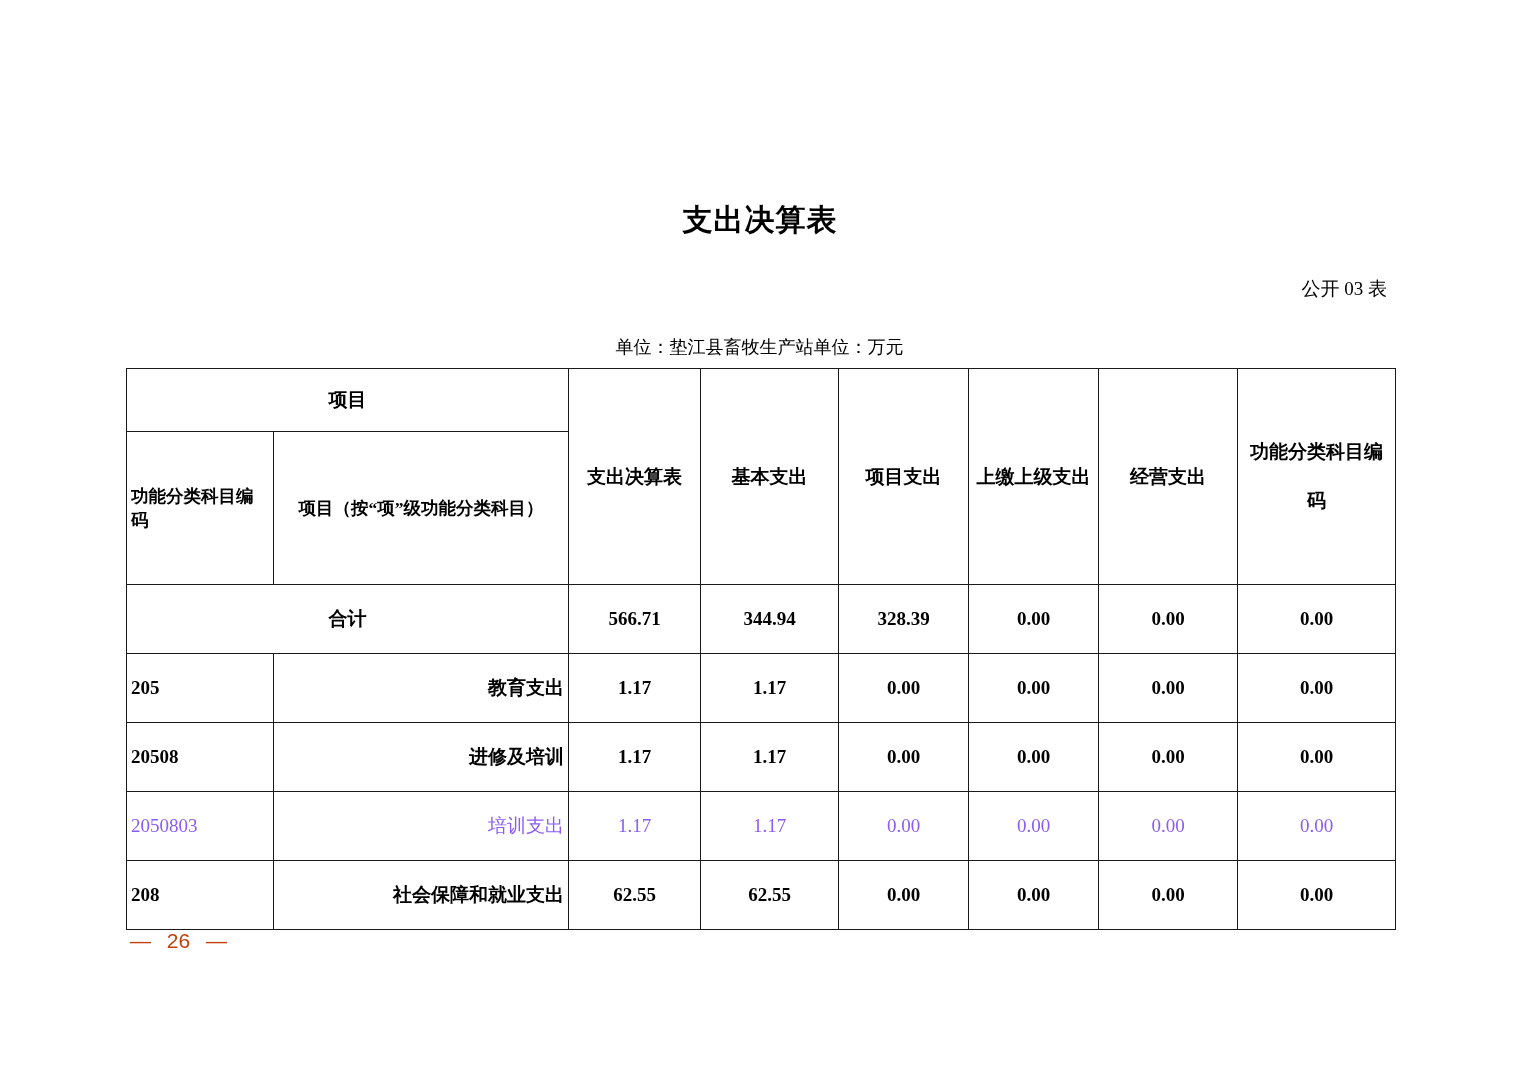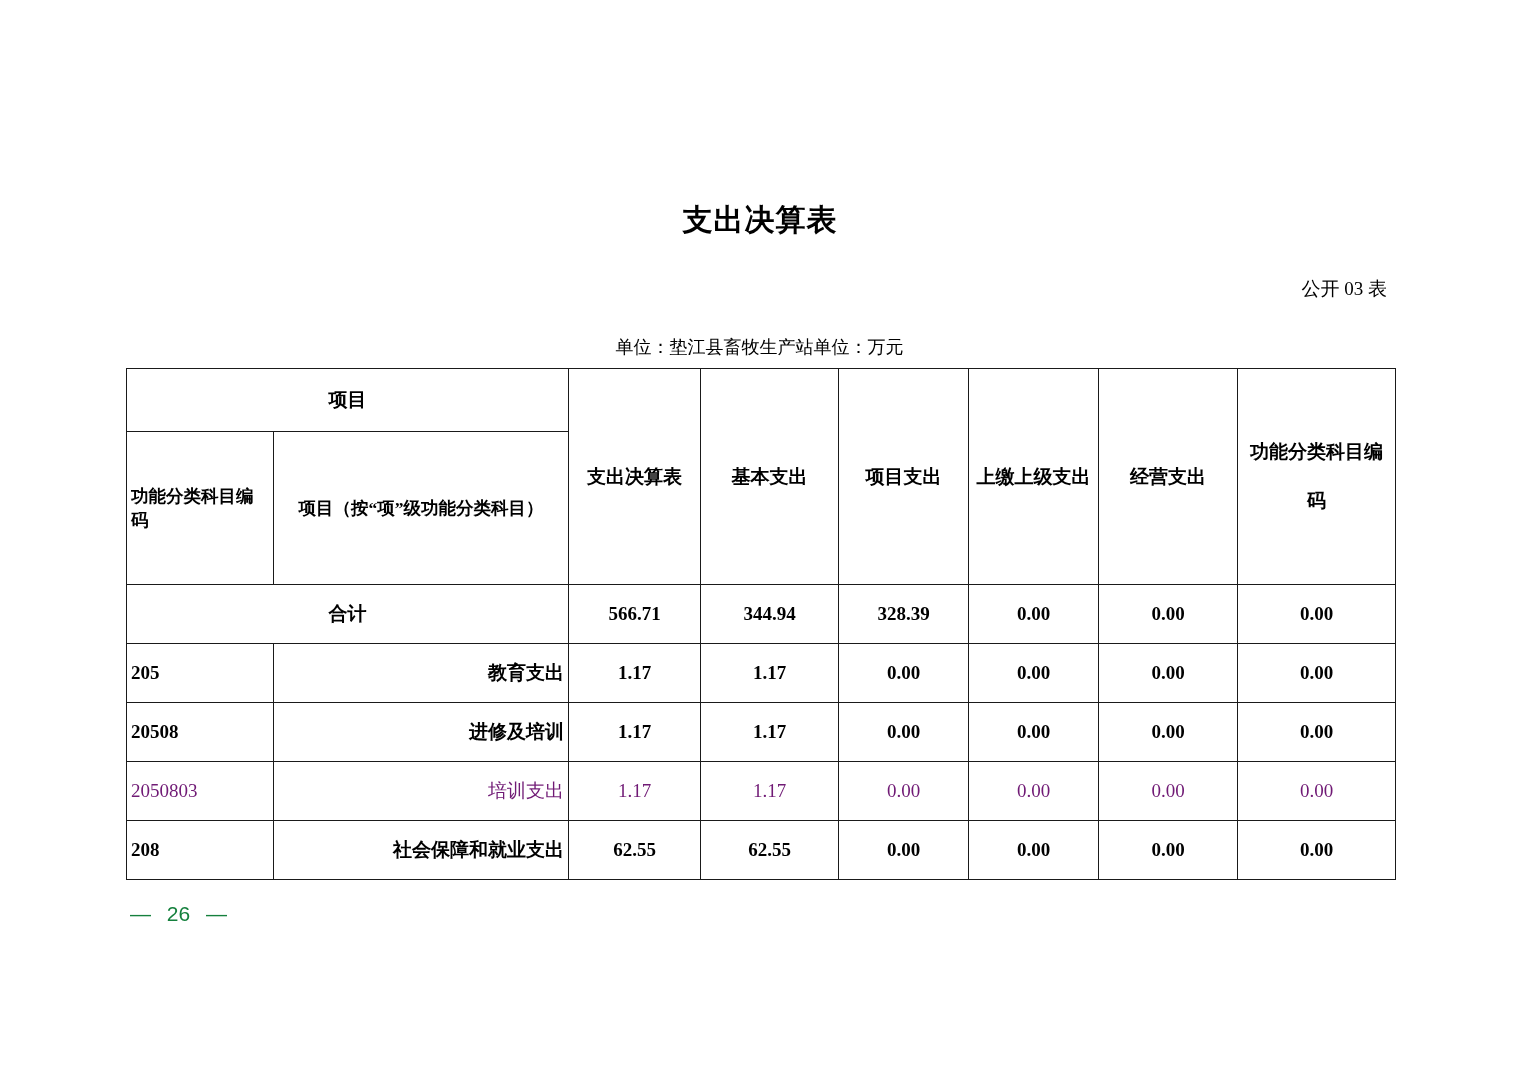--- a/index.html
+++ b/index.html
@@ -48,44 +48,44 @@
     table-layout: fixed;
   }
   table.fin th, table.fin td {
     border: 1px solid #1a1a1a;
     vertical-align: middle;
     padding: 4px;
     overflow: hidden;
   }
   thead tr.h1 { height: 63px; }
   thead tr.h2 { height: 153px; }
-  tbody tr { height: 59px; }
+  tbody tr { height: 69px; }
   th {
     font-size: 19px;
     font-weight: bold;
     text-align: center;
   }
   th.h-code { font-size: 17.5px; text-align: left; padding: 0 1px; margin-left: 24px; }
   th.h-item { font-size: 17.5px; }
   th.h-subsidy { line-height: 2.55; padding: 0 1px; word-break: break-all; }
   td { font-size: 19px; }
   td.c-code { text-align: left; padding-left: 2px; }
   td.c-name { text-align: right; padding-left: 2px; }
   td.c-merged { text-align: center; }
   td.c-num { text-align: center; padding-right: 11px; }
   tr.bold td { font-weight: bold; }
-  tr.light td { font-weight: normal; color: #701a75; }
+  tr.light td { font-weight: normal; color: #8b5cf6; }
   .page-number {
     position: absolute;
-    top: 902px;
+    top: 929px;
     left: 130px;
     font-size: 21px;
     font-family: "Liberation Sans", sans-serif;
     word-spacing: 10px;
-    color: #15803d;
+    color: #c2410c;
   }
 </style>
 </head>
 <body>
 
 <div class="page">
 
   <h1 class="title">支出决算表</h1>
 
   <div class="table-code">公开 03 表</div>

